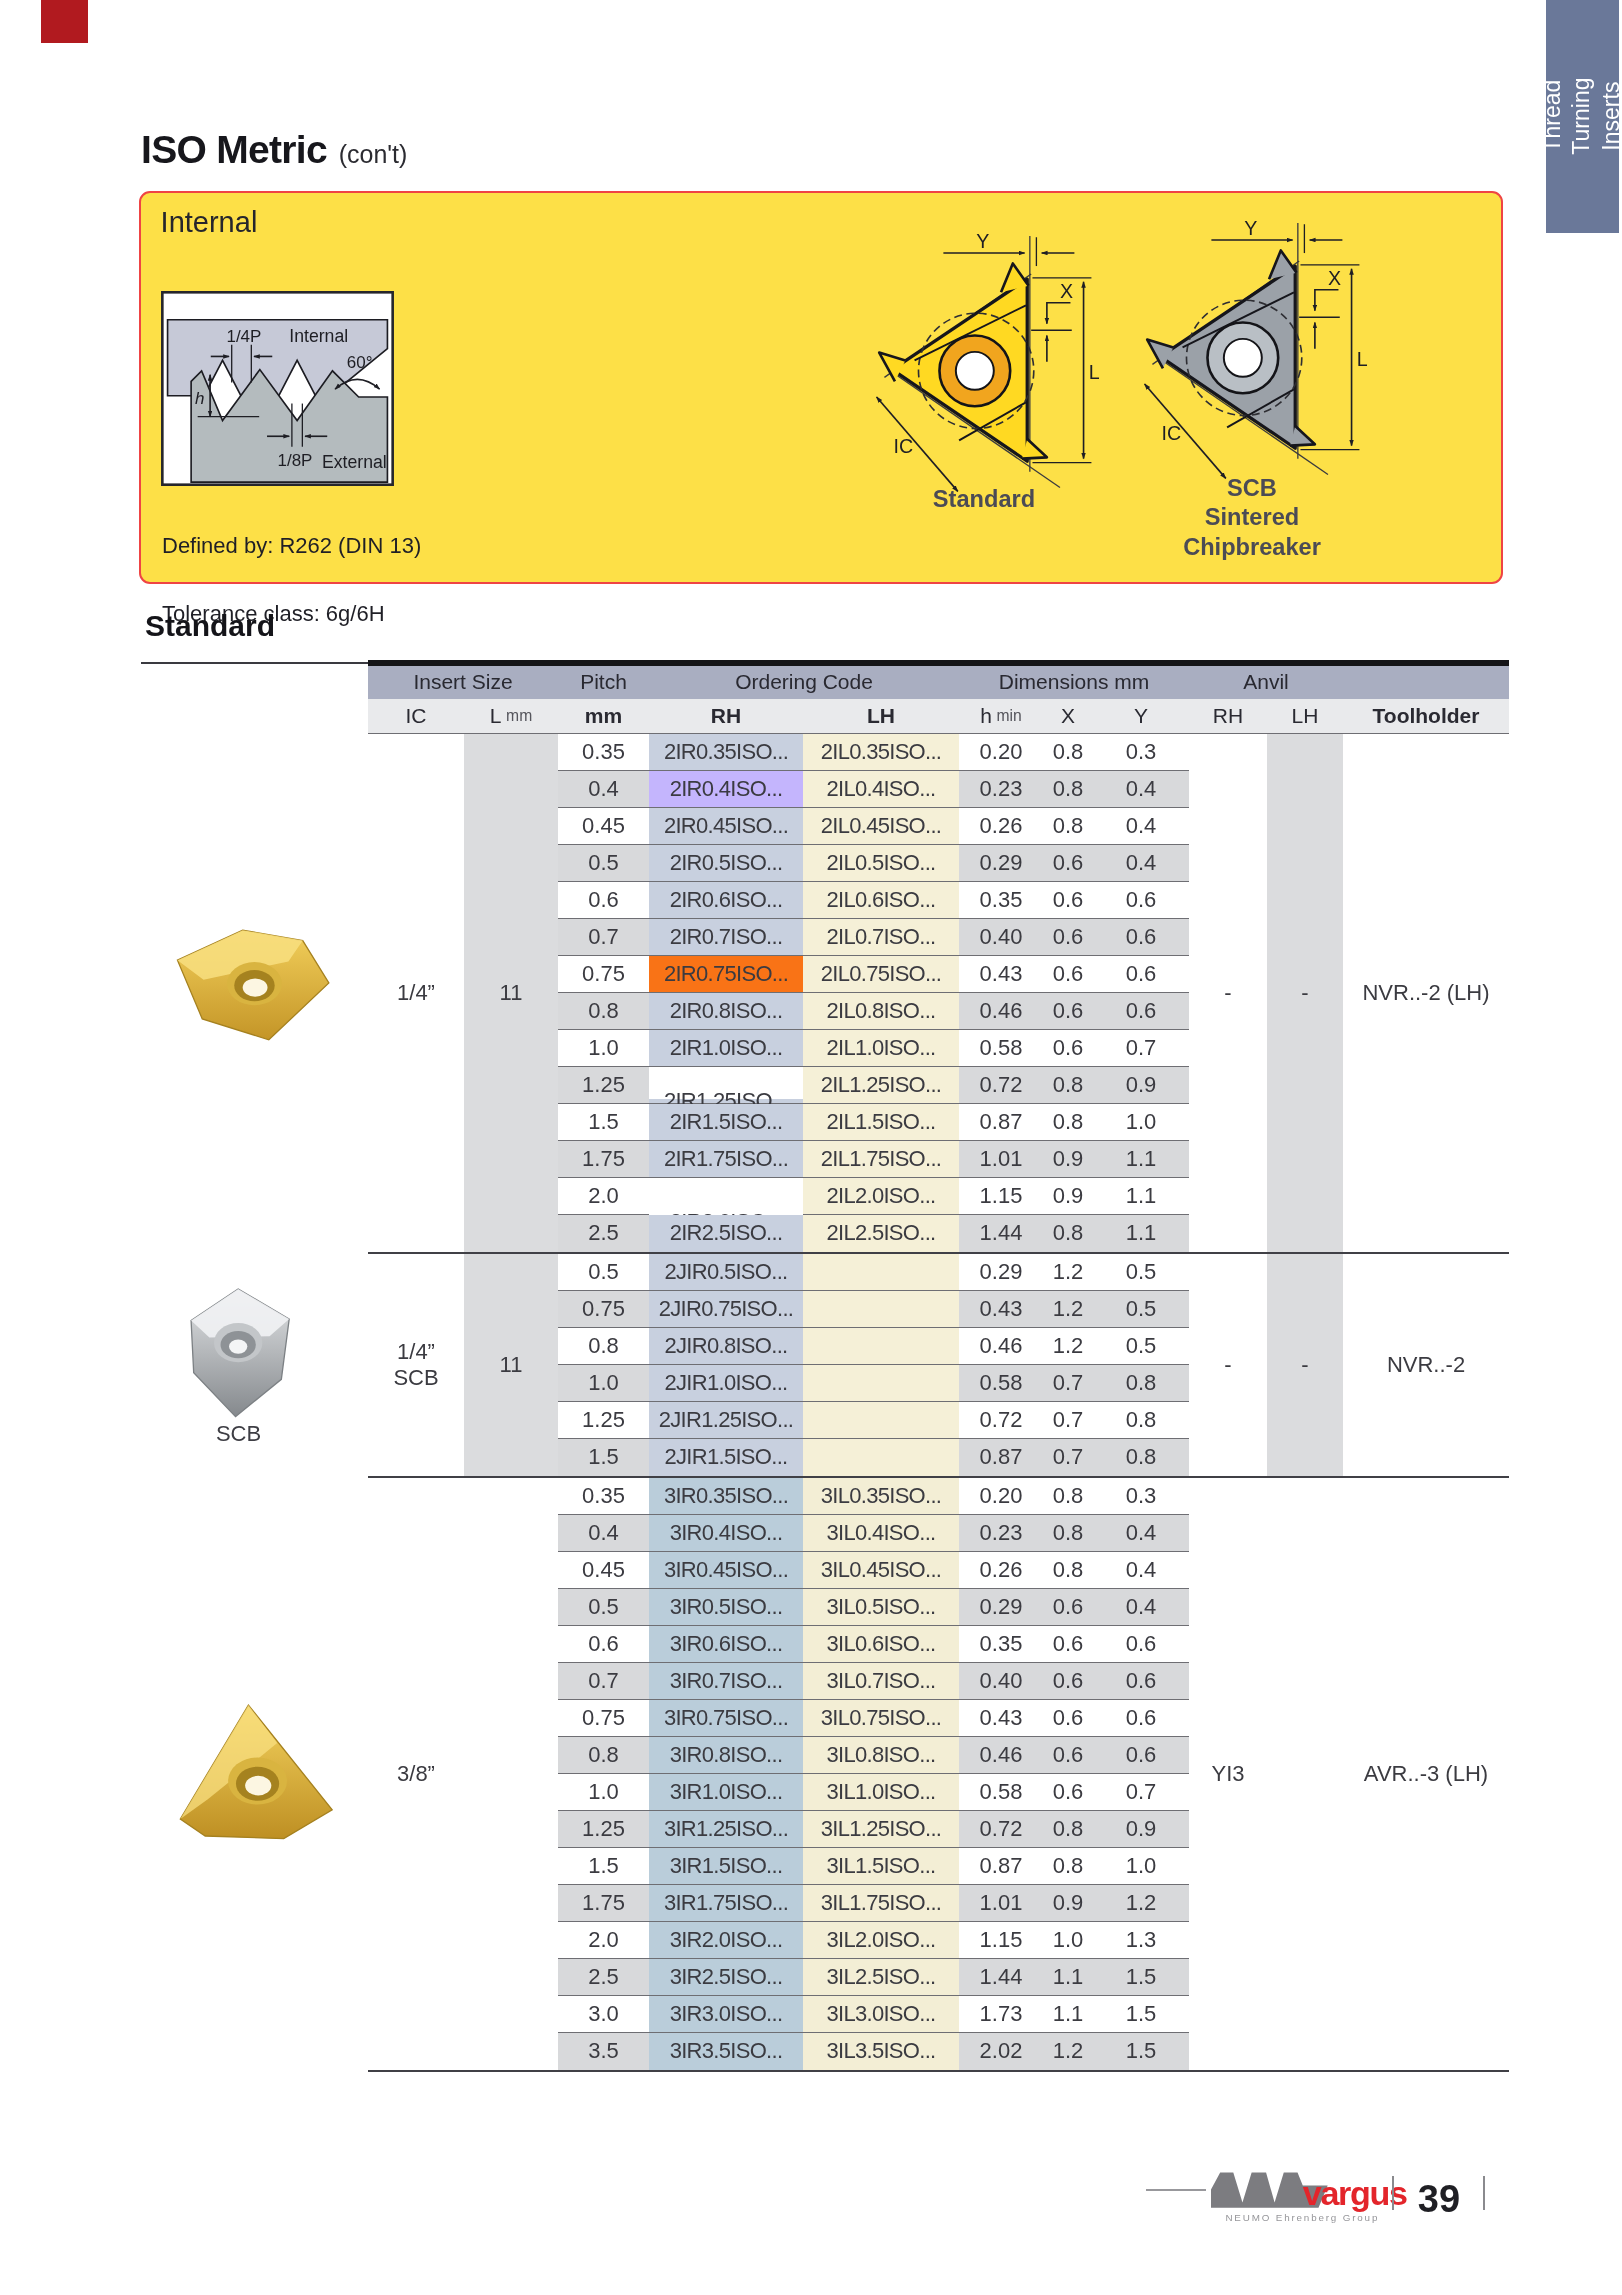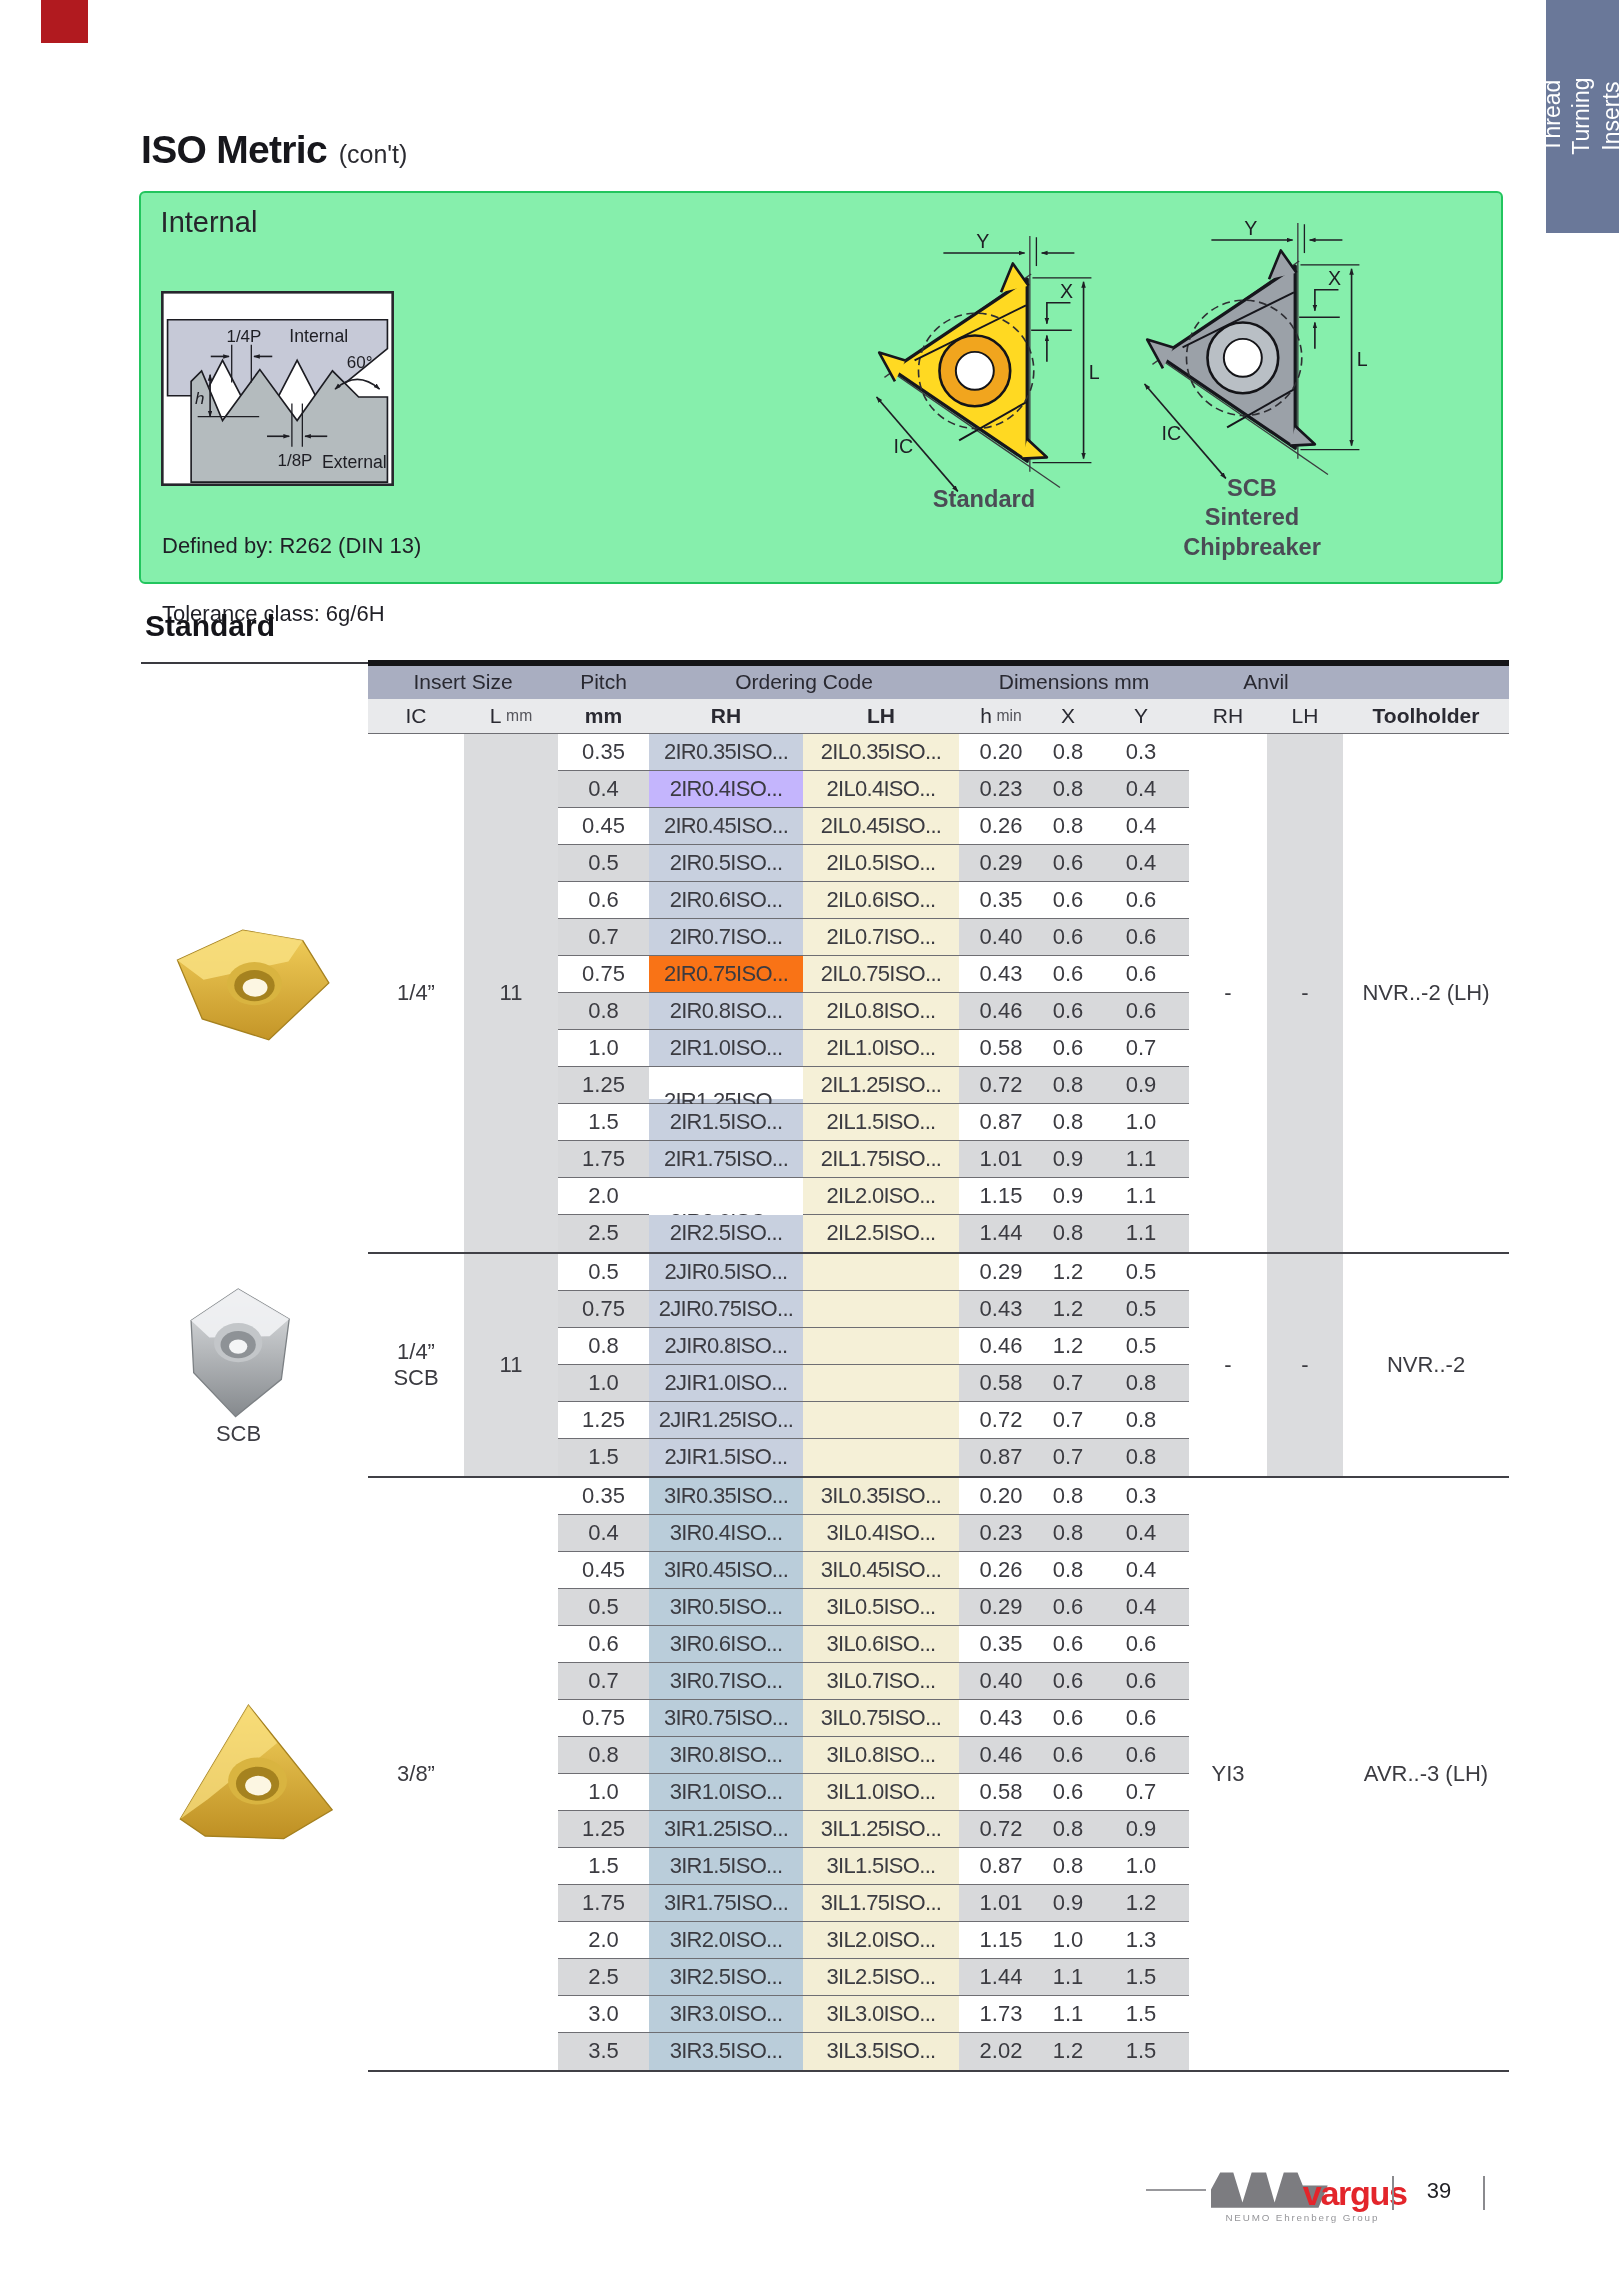--- a/index.html
+++ b/index.html
@@ -13,21 +13,21 @@
             display:flex;align-items:center;justify-content:center;}
   .side-tab-text{transform:rotate(-90deg);white-space:pre-line;text-align:center;
                  font-size:23px;line-height:29.4px;color:#fff;width:233px;}
 
   
   .title-row{left:141px;top:128px;display:flex;align-items:baseline;gap:11.8px;}
   .title{font-size:39px;font-weight:700;color:#17171c;letter-spacing:-0.7px;}
   .title-suffix{font-size:25px;color:#2b2b31;}
 
   
-  .ibox{left:139px;top:191px;width:1360px;height:389px;border:2px solid #22c55e;border-radius:6px;background:#86efac;}
+  .ibox{left:139px;top:191px;width:1360px;height:389px;border:2px solid #ef4444;border-radius:11px;background:#fde047;}
   .ibox-heading{left:19.6px;top:13px;font-size:29px;color:#26262c;}
   .notes{left:21px;top:302px;font-size:22px;line-height:34px;color:#1f1f26;}
   .diagram-caption{font-size:23.6px;font-weight:700;color:#4b4b55;text-align:center;white-space:pre-line;line-height:29.4px;}
 
   
   .section-heading{left:145px;top:609px;font-size:30px;font-weight:700;color:#141419;}
   .rule-left{left:141px;top:662px;width:227px;height:2px;background:#3a3a40;}
 
   
   .table-wrap{left:368px;top:660px;width:1141px;border-bottom:2px solid #404046;
@@ -48,21 +48,21 @@
          white-space:pre-line;text-align:center;line-height:26px;}
   .code{letter-spacing:-0.7px;}
   .bg-w{background:#fff;} .bg-g{background:#d8d9db;} .bg-col{background:#dbdcde;}
   .rowline{border-bottom:1.3px solid #6e6e73;}
 
   
   .photo-label{font-size:22px;color:#3e3e44;text-align:center;}
 
   
   .dash{left:1146px;top:2189px;width:60px;height:2px;background:#98989c;}
-  .pagenum{left:1413px;top:2178px;width:52px;text-align:center;font-size:22px;font-weight:400;color:#1f1f24;}
+  .pagenum{left:1413px;top:2178px;width:52px;text-align:center;font-size:38px;font-weight:700;color:#1f1f24;}
   .vbar{top:2176px;width:2px;height:34px;background:#8a8a8e;}
 
   svg text{font-family:"Liberation Sans",sans-serif;}
 </style>
 </head>
 <body>
 
 <div class="page">
 
   <svg width="0" height="0" style="position:absolute">

